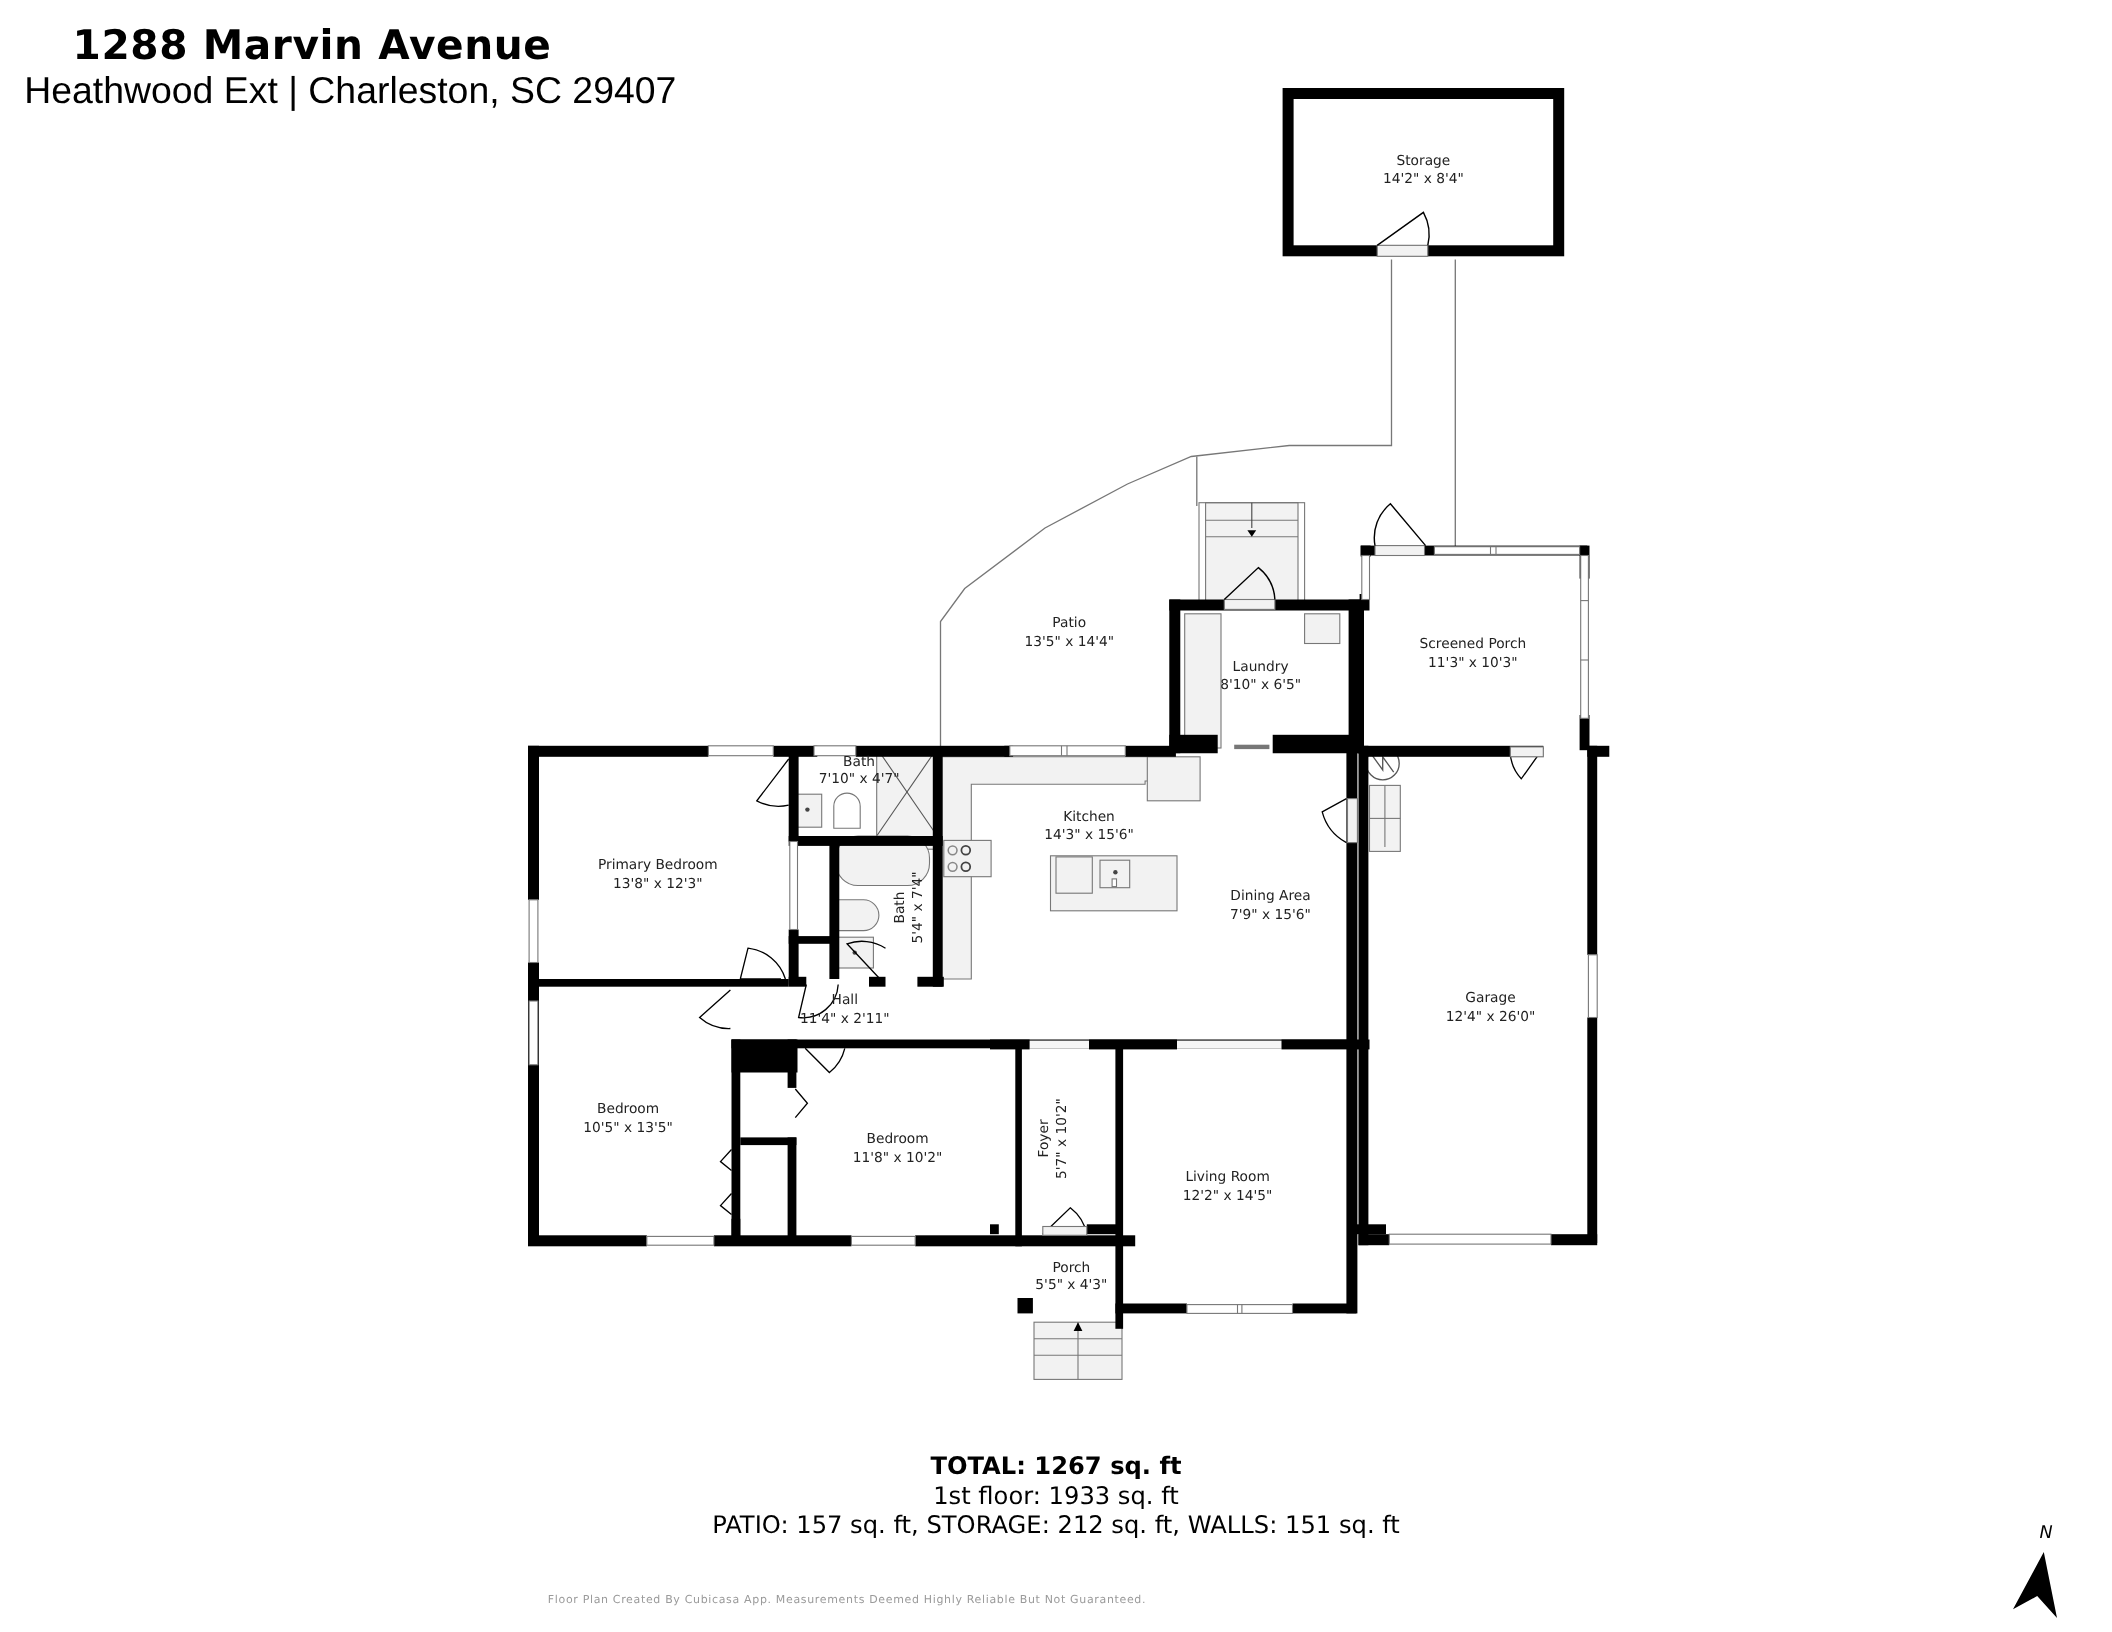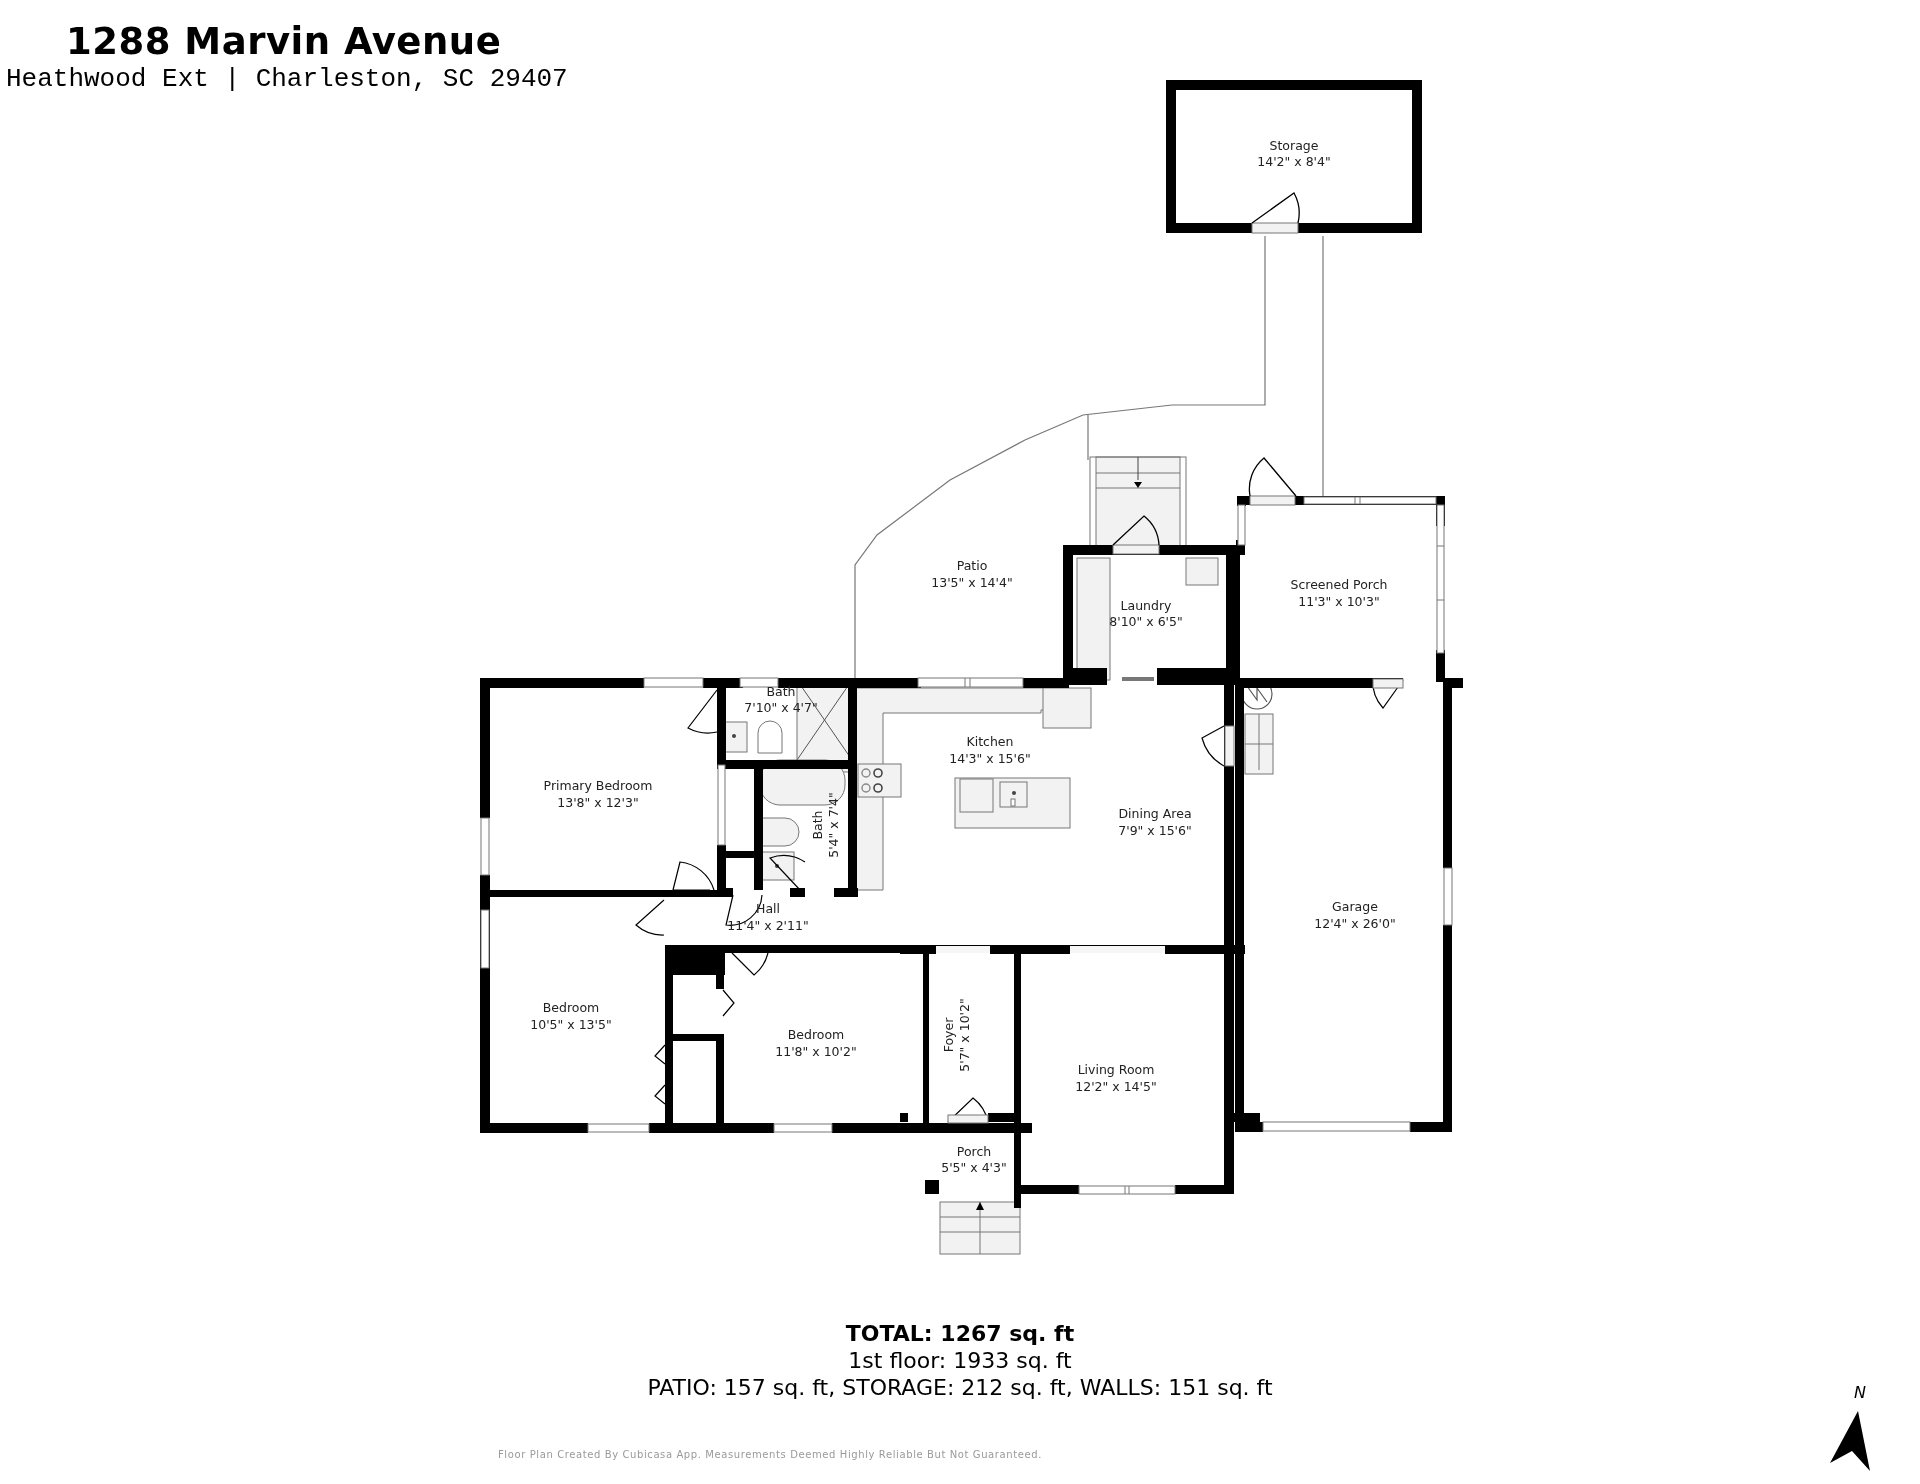--- a/index.html
+++ b/index.html
@@ -1,18 +1,18 @@
 <!DOCTYPE html>
 <html><head>
 <meta charset="utf-8">
 <style>
   html, body { margin:0; padding:0; background:#ffffff; }
   body { width:1920px; height:1484px; position:relative; overflow:hidden; font-family:"DejaVu Sans", sans-serif; color:#000; }
   .title { position:absolute; left:22px; top:20px; font-family:"DejaVu Sans", sans-serif; font-weight:bold; font-size:37px; letter-spacing:0.5px;margin-left:44px; }
-  .subtitle { position:absolute; left:6px; top:64px; font-family:Liberation Mono, monospace; font-size:26px; }
+  .subtitle { position:absolute; left:22px; top:64px; font-family:Liberation Sans, sans-serif; font-size:34px; }
   svg.plan { position:absolute; left:0; top:0; }
   .room-label { font-family:"DejaVu Sans", sans-serif; font-size:12.5px; fill:#222; text-anchor:middle; }
   .summary { position:absolute; left:0; width:1920px; top:1320px; text-align:center; font-family:"DejaVu Sans", sans-serif; line-height:27px; }
   .summary .total { font-weight:bold; font-size:22px; }
   .summary .line { font-size:22px; }
   .disclaimer { position:absolute; left:0; width:1540px; top:1449px; text-align:center; font-size:10px; color:#9a9a9a; letter-spacing:0.6px; font-family:"DejaVu Sans", sans-serif; }
   .north { position:absolute; left:1818px; top:1383px; width:80px; height:90px; }
   .north .n { position:absolute; left:36px; top:0; font-size:16px; font-style:italic; font-family:"DejaVu Sans", sans-serif; }
 </style>
 </head>

